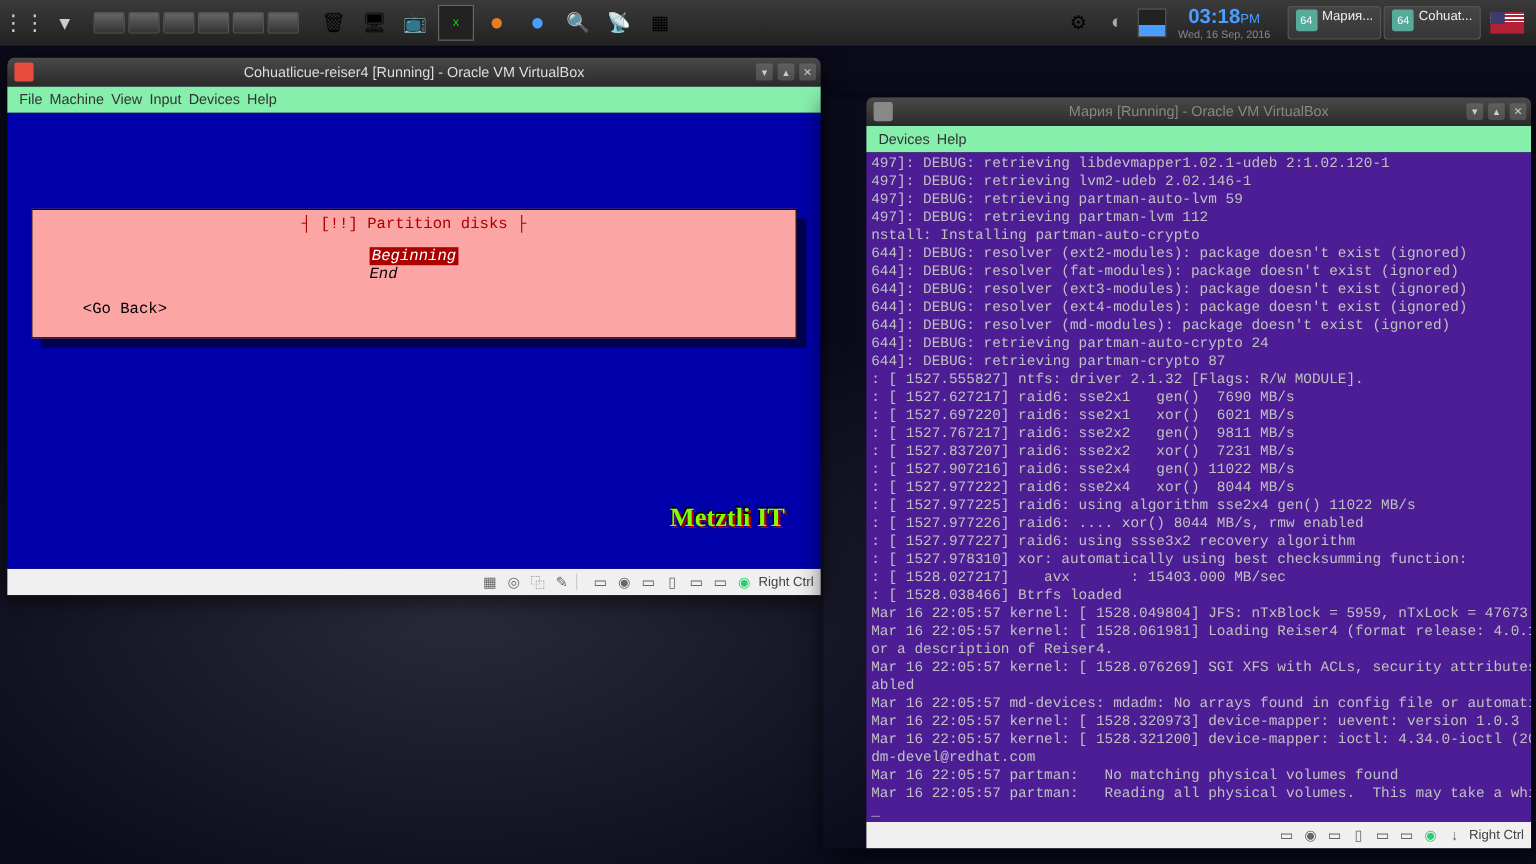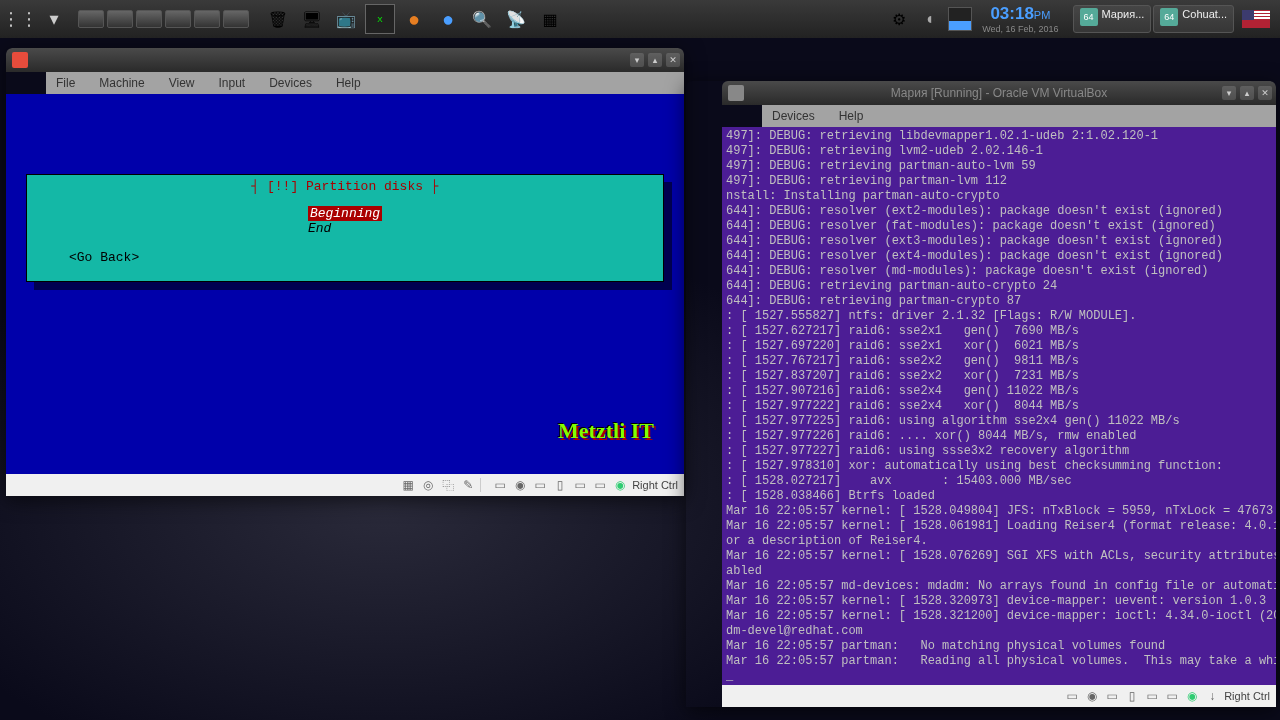--- a/index.html
+++ b/index.html
@@ -66,39 +66,39 @@
   display: flex; align-items: center; justify-content: center;
   position: relative;
   color: #ddd; font-size: 12px;
   border-radius: 6px 6px 0 0;
 }
 .titlebar.inactive { color: #888; }
 .win-controls { position: absolute; right: 4px; display: flex; gap: 4px; }
 .win-btn { width: 14px; height: 14px; border-radius: 2px; background: rgba(255,255,255,0.15); display:flex;align-items:center;justify-content:center;font-size:9px;color:#ccc; }
 .vm-icon { position: absolute; left: 6px; width: 16px; height: 16px; background: #e74c3c; border-radius: 2px; }
 .menubar {
-  height: 22px; background: #a3a3a3;
-  display: flex; align-items: center; gap: 24px;
-  padding: 0 10px; font-size: 12px; color: #333; margin-left: 40px;
+  height: 22px; background: #86efac;
+  display: flex; align-items: center; gap: 6px;
+  padding: 0 10px; font-size: 12px; color: #333;
 }
 .menubar span { cursor: default; }
 
 
 .installer-screen {
   background: #0000aa;
   width: 100%; height: 380px;
   position: relative;
   font-family: "Courier New", monospace;
   font-size: 13px;
   color: #c0c0c0;
 }
 .installer-dialog {
   position: absolute;
   top: 80px; left: 20px; right: 20px;
-  background: #14b8a6;
+  background: #fca5a5;
   border: 1px solid #000;
   box-shadow: 8px 8px 0 #000050;
   padding: 4px;
 }
 .dialog-title { text-align: center; color: #aa0000; }
 .dialog-body { padding: 12px 14px; color: #000; }
 .dialog-body p { margin-bottom: 14px; }
 .option-sel { background: #aa0000; color: #fff; padding: 0 2px; display: inline-block; font-style: italic; }
 .option { color: #000; display: inline-block; font-style: italic; }
 .goback { margin-top: 14px; padding-left: 24px; }
@@ -157,39 +157,40 @@
     <div class="tray-btn">📡</div>
     <div class="tray-btn">▦</div>
   </div>
   <div style="flex:1"></div>
   <div class="panel-section">
     <div class="tray-btn">⚙</div>
     <div class="tray-btn" style="color:#aaa;">◐</div>
     <div class="tray-btn" style="width:24px;height:24px;background:linear-gradient(to top,#4a9eff 40%,#222 40%);border:1px solid #555;"></div>
     <div class="clock-area">
       <div><span class="clock-time">03:18</span><span style="color:#4a9eff;font-size:11px;">PM</span></div>
-      <div class="clock-date">Wed, 16 Feb, 2016</div>
+      <div class="clock-date">Wed, 16 Sep, 2016</div>
     </div>
     <div class="taskbar-items">
       <div class="taskbar-item">
         <div class="vbox-badge">64</div>
         <span>Мария...</span>
       </div>
       <div class="taskbar-item">
         <div class="vbox-badge">64</div>
         <span>Cohuat...</span>
       </div>
     </div>
     <div class="flag"></div>
   </div>
 </div>
 
 <div class="window" style="top:48px; left:6px; width:678px;">
   <div class="titlebar">
     <div class="vm-icon"></div>
+    <span>Cohuatlicue-reiser4 [Running] - Oracle VM VirtualBox</span>
     <div class="win-controls">
       <div class="win-btn">▾</div>
       <div class="win-btn">▴</div>
       <div class="win-btn">✕</div>
     </div>
   </div>
   <div class="menubar">
     <span>File</span>
     <span>Machine</span>
     <span>View</span>

